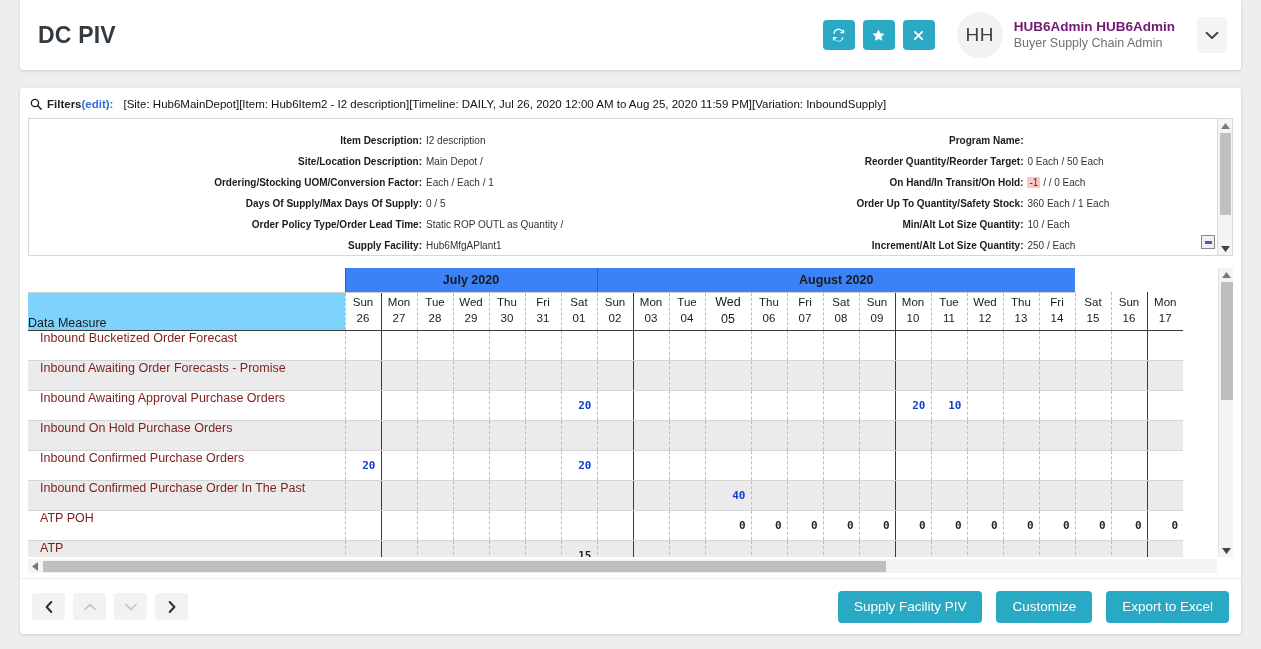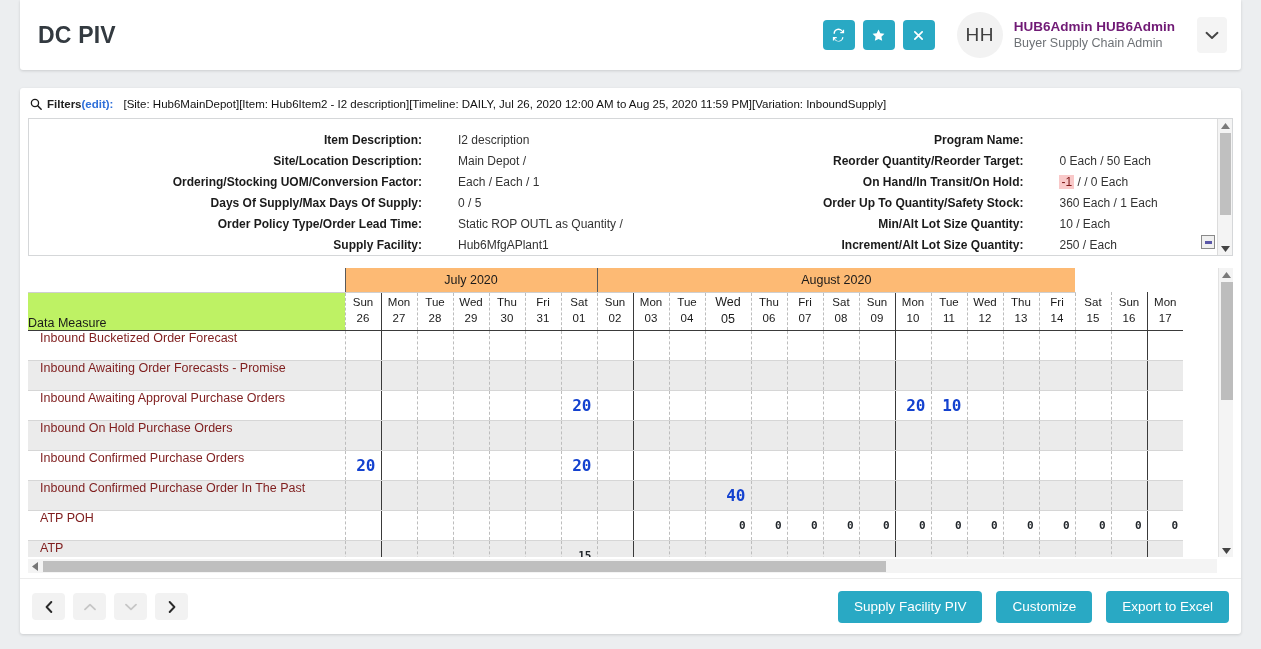--- a/index.html
+++ b/index.html
@@ -77,21 +77,21 @@
     margin: 0 8px;
     border: 1px solid #d5d7d9;
     height: 138px;
     background: #fff;
     overflow: hidden;
   }
   .details-grid {
     display: flex; padding-top: 11px;
   }
   .det-col { width: 50%; }
-  .det-row { display: flex; font-size: 12px; line-height: 21px; gap: 32px; }
+  .det-row { display: flex; font-size: 10px; line-height: 21px; }
   .det-label {
     width: 66%; text-align: right; font-weight: bold; color: #1b1b1b;
     padding-right: 4px; white-space: nowrap;
   }
   .det-val { color: #333; white-space: nowrap; }
   .neg-hl { background: #f9c9c9; color: #7a1111; padding: 0 2px; }
 
   
   .det-scroll {
     position: absolute; right: 0; top: 0; width: 15px; height: 100%;
@@ -125,47 +125,47 @@
   table.piv td, table.piv th { padding: 0; }
 
   .lbl-col { width: 317px; }
   .d-col   { width: 36px; }
   .d-col-w { width: 46px; }
 
   th.mon-blank {
     height: 24px; border-bottom: 1px solid #cfcfcf; background: #fff;
   }
   th.mon {
-    height: 24px; font-size: 12.5px; font-weight: normal; color: #1a1a1a;
-    border-bottom: 1px solid #cfcfcf; border-left: 1px solid #5a5a5a; background: #fdba74;
+    height: 24px; font-size: 12.5px; font-weight: bold; color: #1a1a1a;
+    border-bottom: 1px solid #cfcfcf; border-left: 1px solid #5a5a5a; background: #3b82f6;
     text-align: center; vertical-align: middle;
   }
   th.dh {
     height: 38px; font-size: 11.5px; font-weight: normal; color: #1a1a1a;
     border-bottom: 1px solid #3a3a3a; border-left: 1px dashed #bdbdbd;
     background: #fff; text-align: center; vertical-align: middle; line-height: 1.35;
   }
   th.dh.mstart { border-left: 1px solid #3a3a3a; }
   th.dh.big { font-size: 12.5px; }
   th.lblhead {
     height: 38px; font-size: 12.5px; color: #1a1a1a; font-weight: normal;
-    border-bottom: 1px solid #3a3a3a; background: #bef264;
+    border-bottom: 1px solid #3a3a3a; background: #7dd3fc;
     text-align: left; vertical-align: bottom; padding: 0 0 3px 12px;
   }
   tr.r td {
     height: 22px; border-bottom: 1px solid #d6d6d6; border-left: 1px dashed #bdbdbd;
     font-size: 11.5px; text-align: right; padding-right: 5px; color: #222;
   }
   tr.r td.mstart { border-left: 1px solid #3a3a3a; }
   tr.r td.lbl {
     text-align: left; padding: 0 0 15px 12px; border-left: none;
     font-size: 12.5px; color: #7f1d1d; white-space: nowrap;
   }
   tr.alt td { background: #ebebeb; }
-  .v-blue { color: #1442cf; font-weight: bold; font-family: "DejaVu Sans Mono", monospace; font-size: 16px; }
+  .v-blue { color: #1442cf; font-weight: bold; font-family: "DejaVu Sans Mono", monospace; font-size: 11px; }
   .v-dark { color: #23282d; font-weight: bold; font-family: "DejaVu Sans Mono", monospace; font-size: 11px; }
 
   
   .gsb-v {
     position: absolute; right: 0; top: 0; bottom: 16px; width: 15px;
     background: #f4f4f4; border-left: 1px solid #e2e2e2;
   }
   .gsb-v .arr { height: 13px; display: flex; align-items: center; justify-content: center; }
   .gsb-v .arr.bot { position: absolute; bottom: 0; left: 0; right: 0; }
   .gsb-v .thumb {

